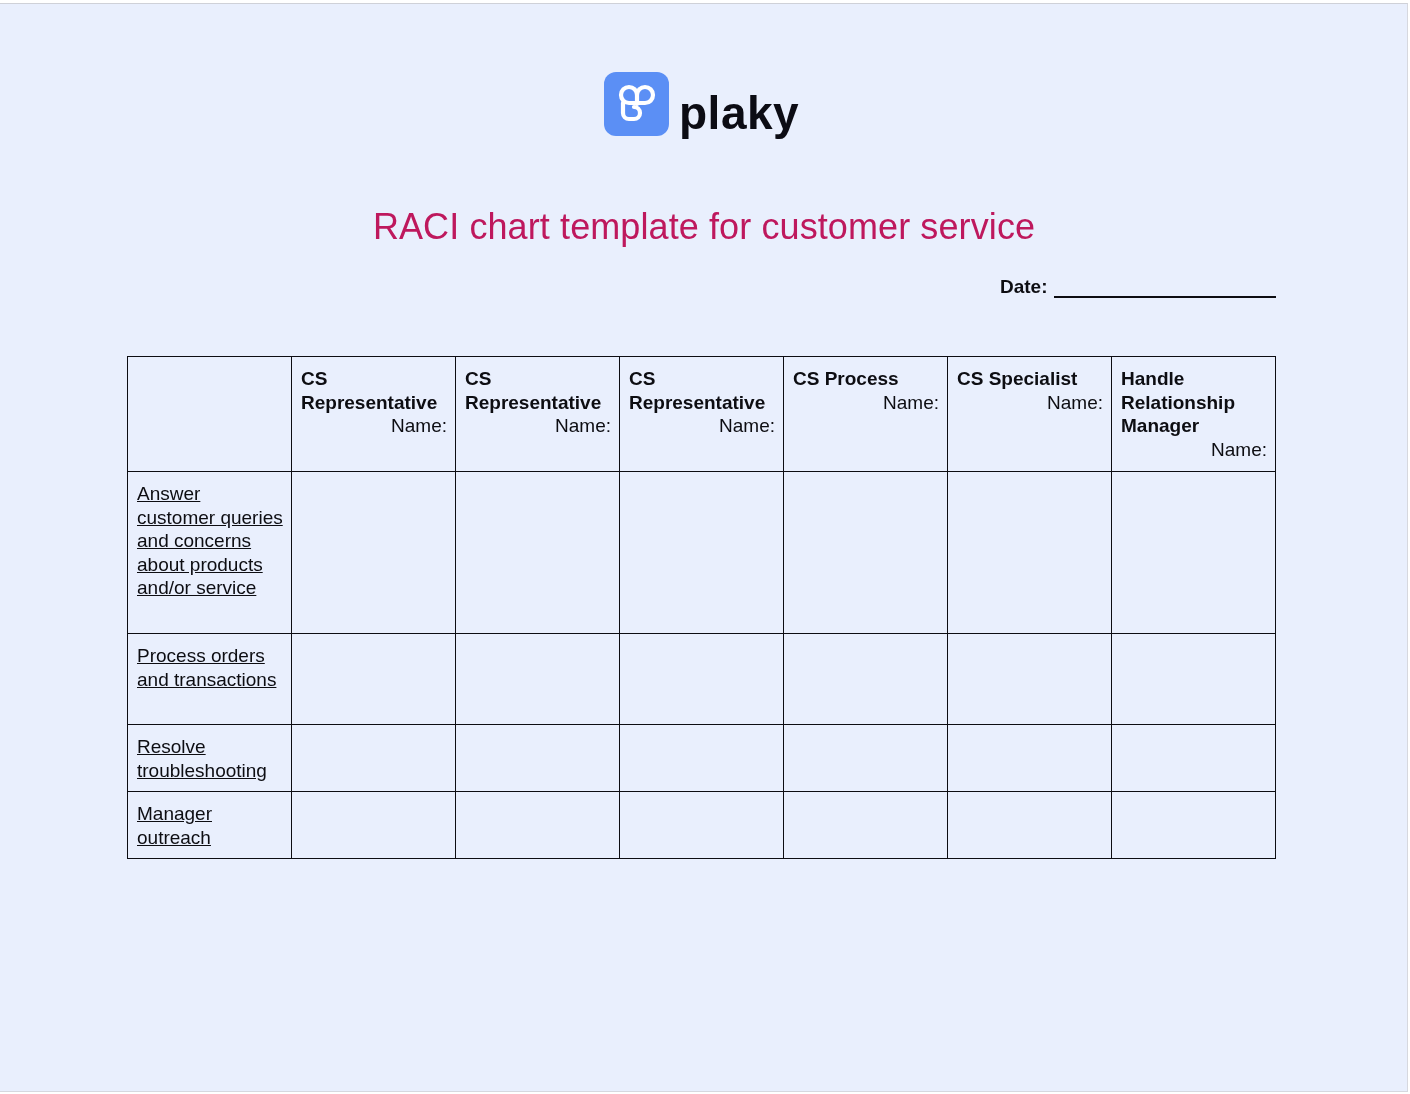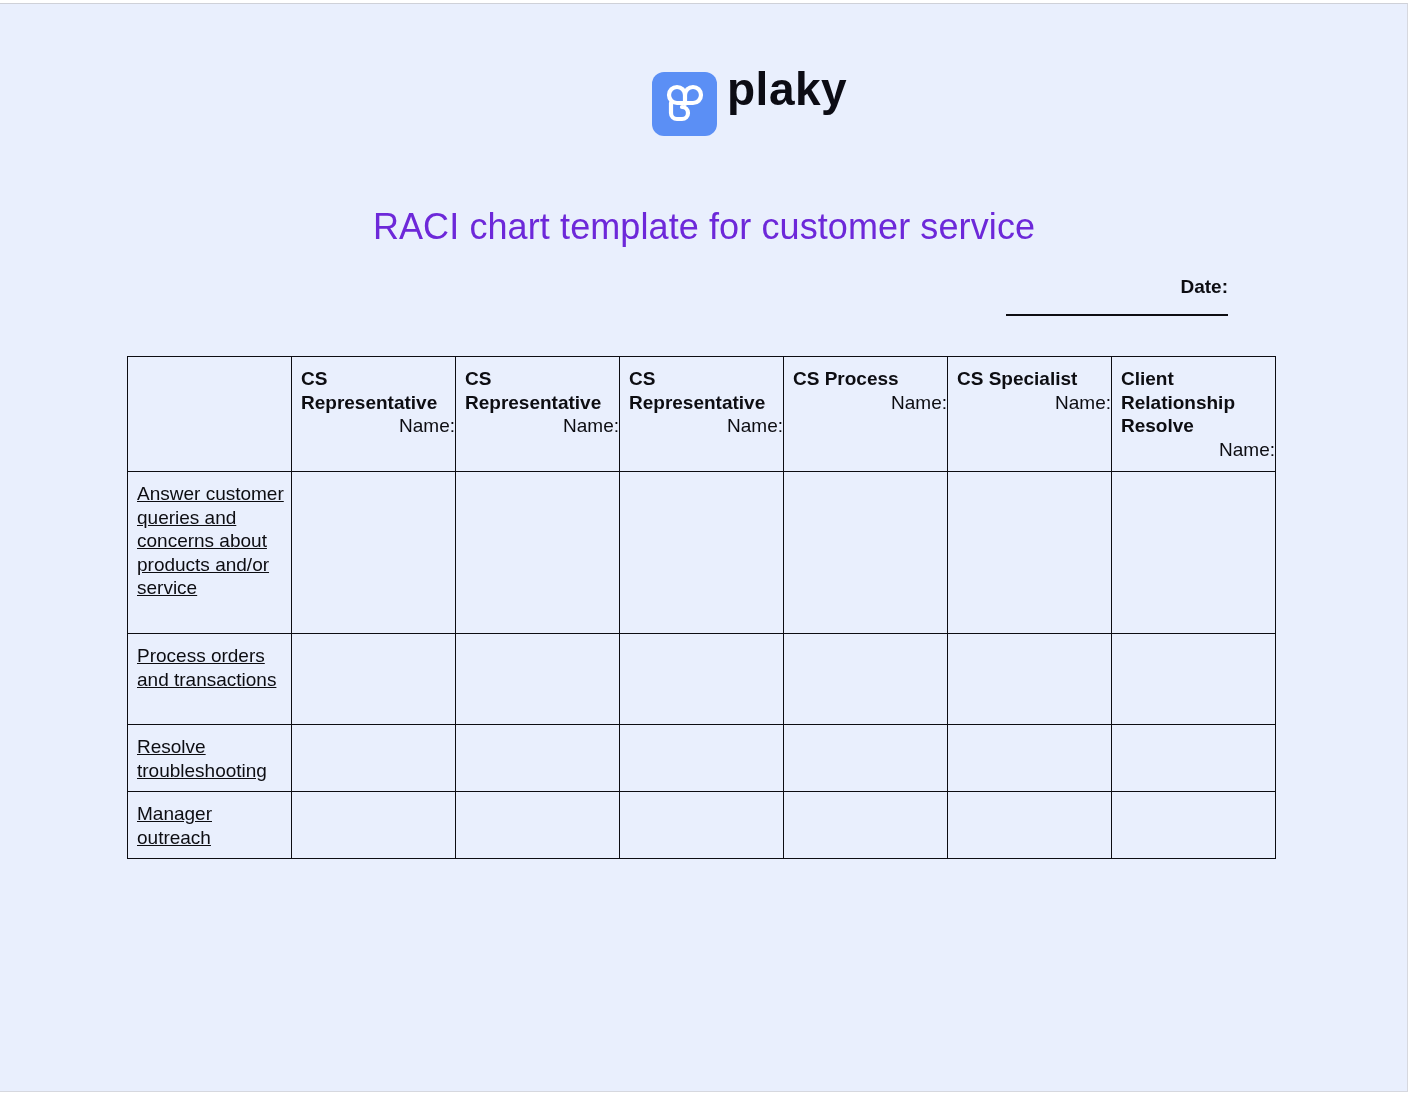--- a/index.html
+++ b/index.html
@@ -25,22 +25,21 @@
       border-top: 1px solid #cfd1d8;
       border-right: 1px solid #d6d8df;
       border-bottom: 1px solid #d6d8df;
       box-sizing: border-box;
     }
     .logo {
       position: absolute;
       left: 604px;
       top: 68px;
       display: flex;
-      align-items: flex-start;
-      margin-left: 48px;
+      align-items: flex-end;
     }
     .logo-mark {
       width: 65px;
       height: 64px;
       background: #5b8ff5;
       border-radius: 12px;
       display: flex;
       align-items: center;
       justify-content: center;
     }
@@ -54,53 +53,52 @@
       margin-top: -6px;
     }
     .title {
       position: absolute;
       left: 0;
       width: 1408px;
       top: 202px;
       text-align: center;
       font-size: 36px;
       font-weight: 400;
-      color: #6d28d9;
+      color: #be185d;
       letter-spacing: 0.1px;
     }
     .date-row {
       position: absolute;
       left: 1000px;
       top: 272px;
       display: flex;
       align-items: flex-end;
       font-size: 19px;
       font-weight: 700;
-      flex-direction: column;
     }
     .date-line {
       display: inline-block;
       width: 222px;
       border-bottom: 2px solid #0d0d12;
       margin-left: 6px;
       height: 16px;
     }
     table.raci {
       position: absolute;
       left: 127px;
       top: 352px;
       border-collapse: collapse;
       table-layout: fixed;
       width: 1149px;
     }
     table.raci td, table.raci th {
       border: 1.5px solid #0d0d12;
       vertical-align: top;
       text-align: left;
-      padding: 10px 0 0 9px;
+      padding: 10px 8px 0 9px;
       font-size: 19px;
       line-height: 23.6px;
       box-sizing: border-box;
       font-weight: 400;
     }
     table.raci col { width: 164px; }
     .role-title {
       font-weight: 700;
       display: block;
     }
@@ -167,21 +165,21 @@
       </th>
       <th>
         <span class="role-title">CS Process</span>
         <span class="role-name">Name:</span>
       </th>
       <th>
         <span class="role-title">CS Specialist</span>
         <span class="role-name">Name:</span>
       </th>
       <th>
-        <span class="role-title">Client Relationship Resolve</span>
+        <span class="role-title">Handle Relationship Manager</span>
         <span class="role-name">Name:</span>
       </th>
     </tr>
 
     <tr class="r1">
       <td class="task">Answer customer queries and concerns about products and/or service</td>
       <td class="cell"></td>
       <td class="cell"></td>
       <td class="cell"></td>
       <td class="cell"></td>

